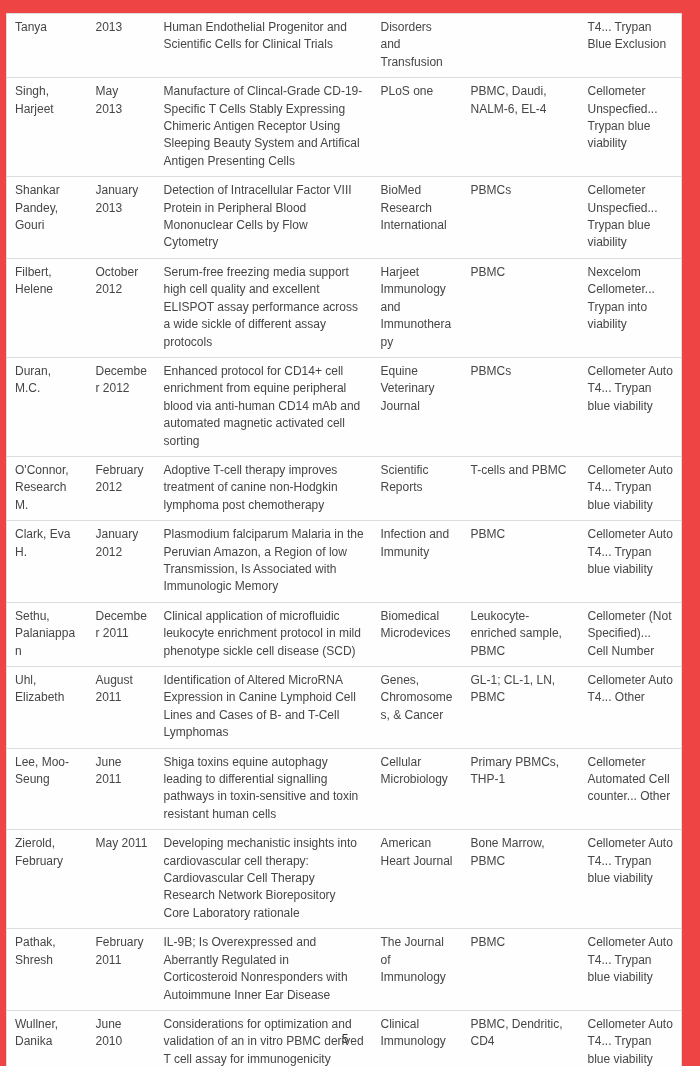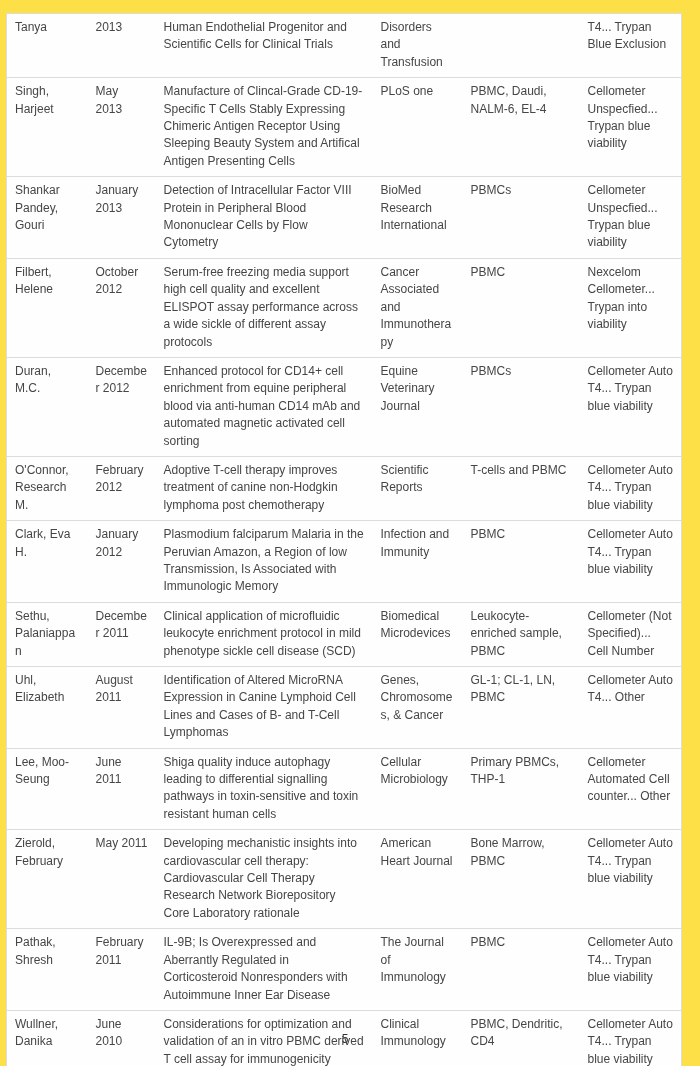--- a/index.html
+++ b/index.html
@@ -5,21 +5,21 @@
   html, body {
     margin: 0;
     padding: 0;
     background: #ffffff;
     font-family: "Liberation Sans", "DejaVu Sans", sans-serif;
   }
   .page {
     position: relative;
     width: 700px;
     height: 1066px;
-    background: #fde047;
+    background: #ef4444;
     overflow: hidden;
   }
   table.pubs {
     position: absolute;
     left: 6px;
     top: 13px;
     width: 675px;
     border-collapse: collapse;
     table-layout: fixed;
     border: 1px solid #dcdcdc;
@@ -83,21 +83,21 @@
         <td>January 2013</td>
         <td>Detection of Intracellular Factor VIII Protein in Peripheral Blood Mononuclear Cells by Flow Cytometry</td>
         <td>BioMed Research International</td>
         <td>PBMCs</td>
         <td>Cellometer Unspecfied... Trypan blue viability</td>
       </tr>
       <tr>
         <td>Filbert, Helene</td>
         <td>October 2012</td>
         <td>Serum-free freezing media support high cell quality and excellent ELISPOT assay performance across a wide sickle of different assay protocols</td>
-        <td>Cancer Associated and Immunotherapy</td>
+        <td>Harjeet Immunology and Immunotherapy</td>
         <td>PBMC</td>
         <td>Nexcelom Cellometer... Trypan into viability</td>
       </tr>
       <tr>
         <td>Duran, M.C.</td>
         <td>December 2012</td>
         <td>Enhanced protocol for CD14+ cell enrichment from equine peripheral blood via anti-human CD14 mAb and automated magnetic activated cell sorting</td>
         <td>Equine Veterinary Journal</td>
         <td>PBMCs</td>
         <td>Cellometer Auto T4... Trypan blue viability</td>
@@ -130,21 +130,21 @@
         <td>Uhl, Elizabeth</td>
         <td>August 2011</td>
         <td>Identification of Altered MicroRNA Expression in Canine Lymphoid Cell Lines and Cases of B- and T-Cell Lymphomas</td>
         <td>Genes, Chromosomes, &amp; Cancer</td>
         <td>GL-1; CL-1, LN, PBMC</td>
         <td>Cellometer Auto T4... Other</td>
       </tr>
       <tr>
         <td>Lee, Moo-Seung</td>
         <td>June 2011</td>
-        <td>Shiga quality induce autophagy leading to differential signalling pathways in toxin-sensitive and toxin resistant human cells</td>
+        <td>Shiga toxins equine autophagy leading to differential signalling pathways in toxin-sensitive and toxin resistant human cells</td>
         <td>Cellular Microbiology</td>
         <td>Primary PBMCs, THP-1</td>
         <td>Cellometer Automated Cell counter... Other</td>
       </tr>
       <tr>
         <td>Zierold, February</td>
         <td>May 2011</td>
         <td>Developing mechanistic insights into cardiovascular cell therapy: Cardiovascular Cell Therapy Research Network Biorepository Core Laboratory rationale</td>
         <td>American Heart Journal</td>
         <td>Bone Marrow, PBMC</td>

